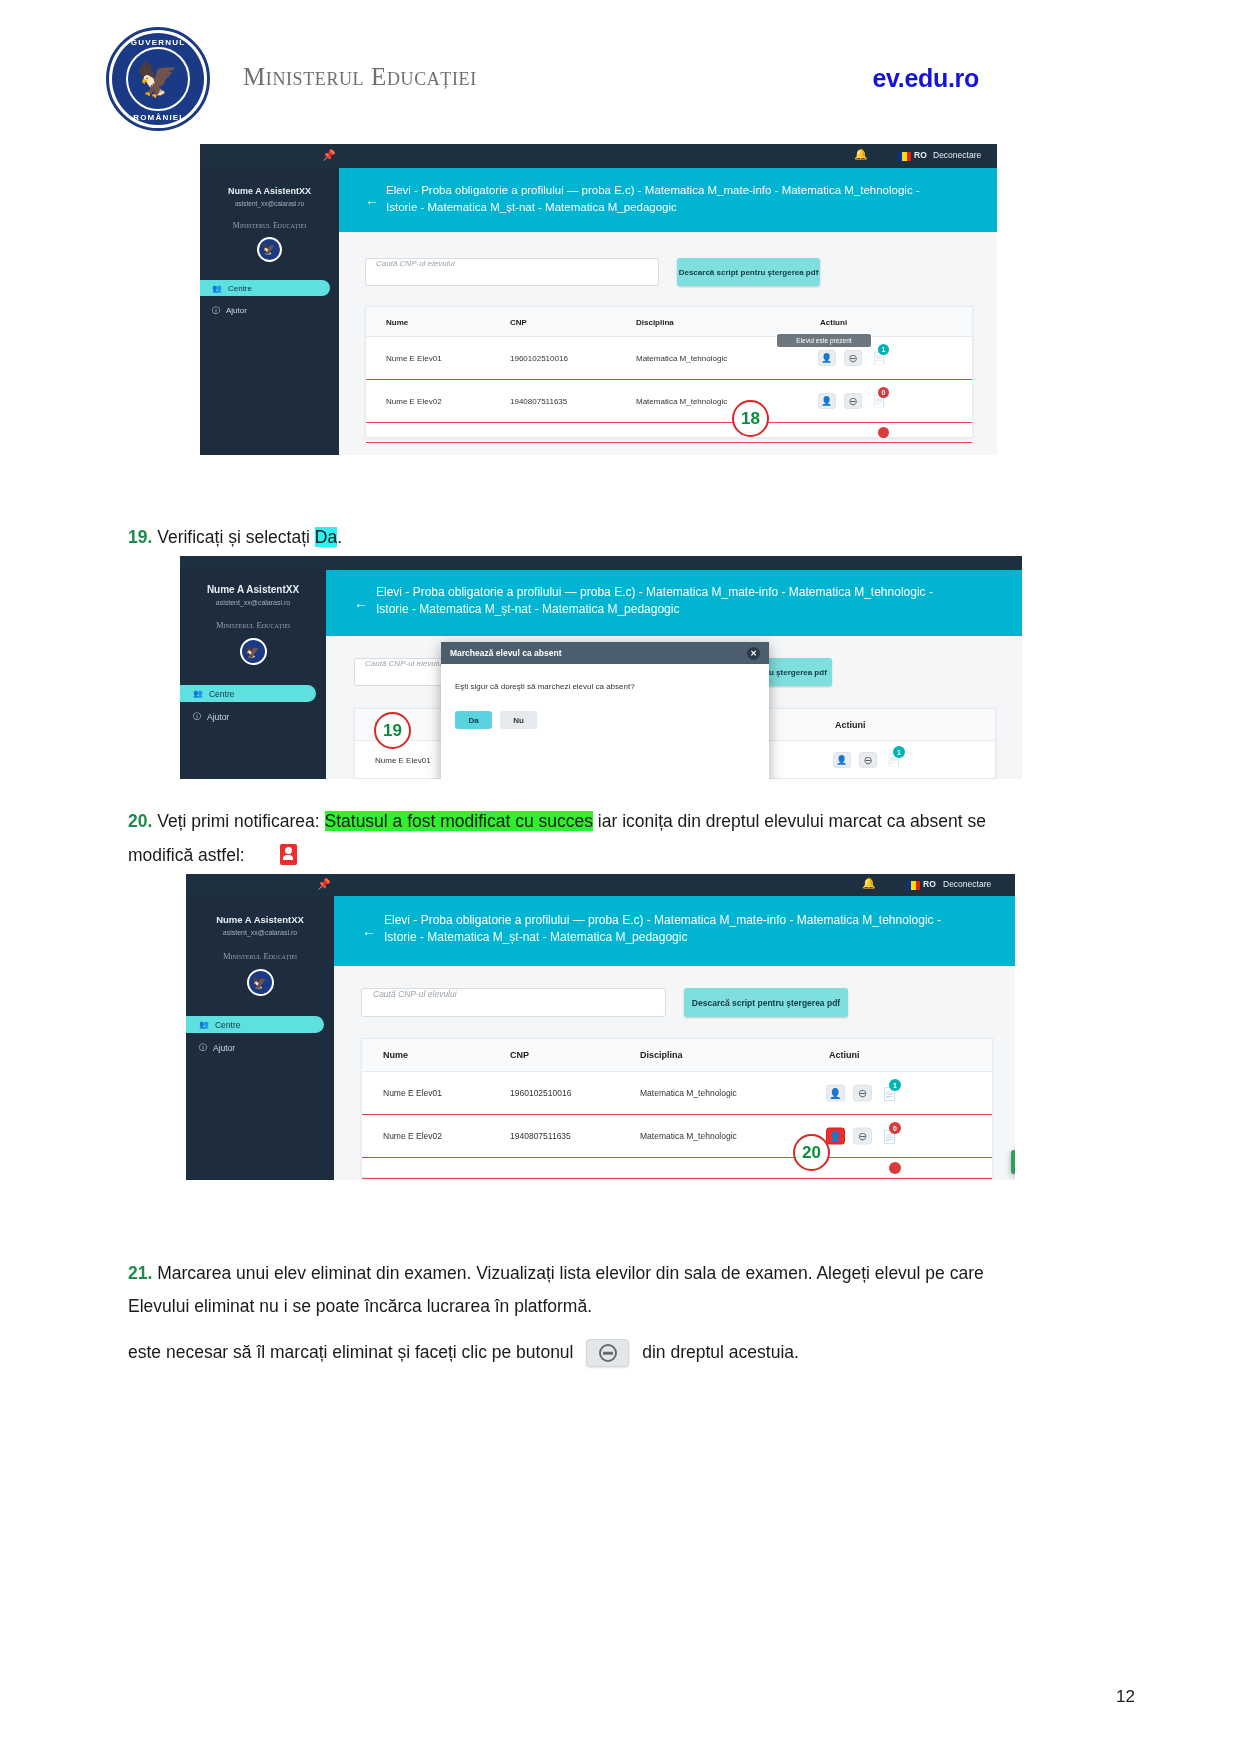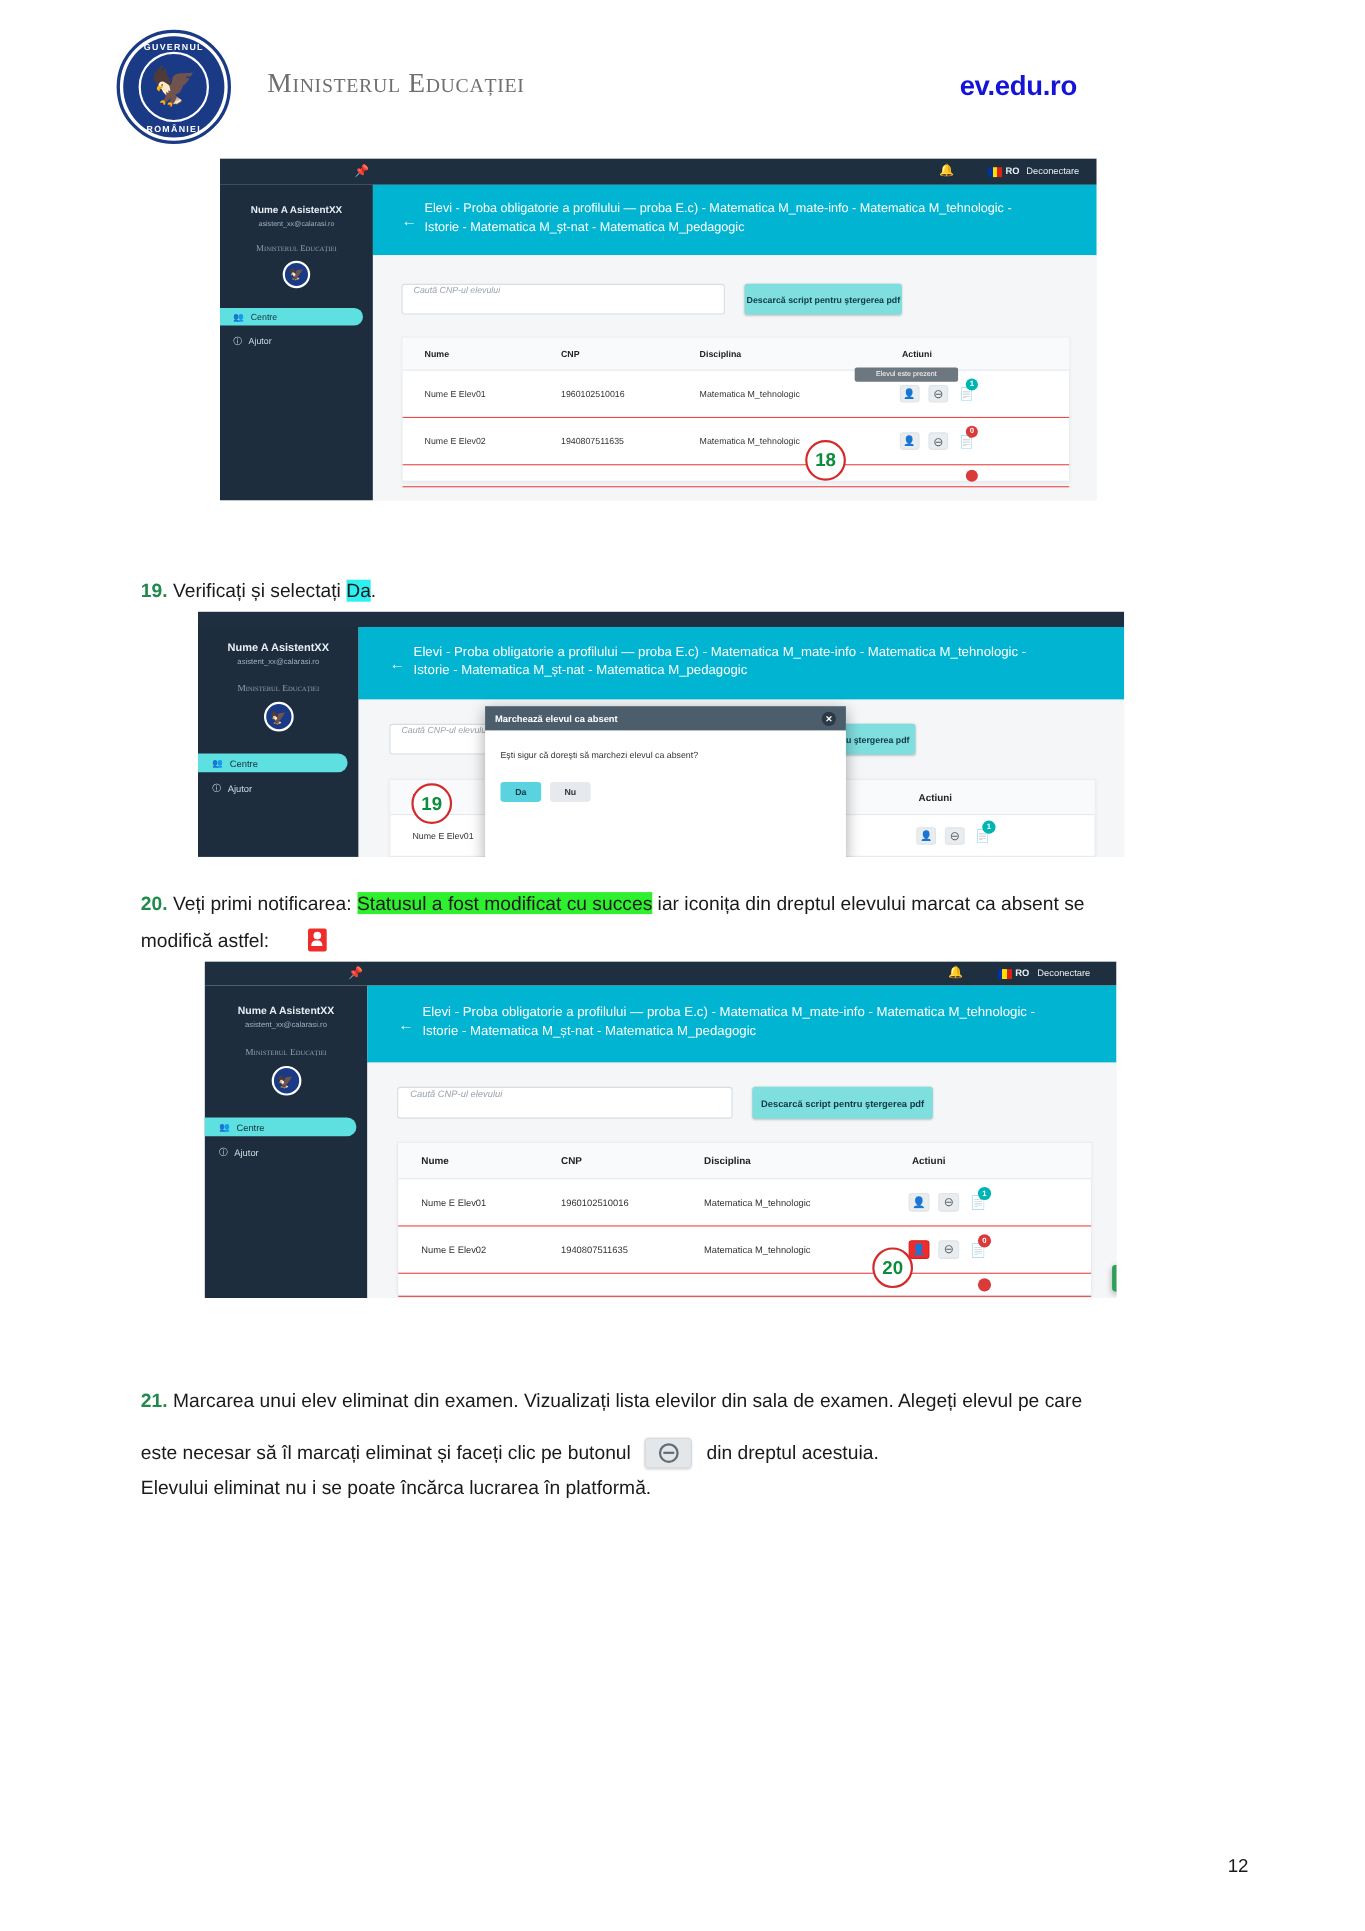--- a/index.html
+++ b/index.html
@@ -473,21 +473,21 @@
       
     </div>
   </div>
 
   <div class="step-circle" style="left:607px;top:260px;width:37px;height:37px;font-size:17px;">20</div>
 </div>
 
 <div class="step-para" style="left:128px; top:1258px; width:990px;">
   <span class="step-num">21.</span>
   <span>Marcarea unui elev eliminat din examen. Vizualizați lista elevilor din sala de examen. Alegeți elevul pe care</span>
+  <div style="margin-top:2px;">Elevului eliminat nu i se poate încărca lucrarea în platformă.</div>
   <div style="margin-top:16px;">
     <span>este necesar să îl marcați eliminat și faceți clic pe butonul</span>
     <span class="inline-gray-btn" style="margin:0 8px;"></span>
     <span>din dreptul acestuia.</span>
   </div>
-  <div style="margin-top:2px;">Elevului eliminat nu i se poate încărca lucrarea în platformă.</div>
 </div>
 
 <div class="page-number">12</div>
 
 </body></html>

